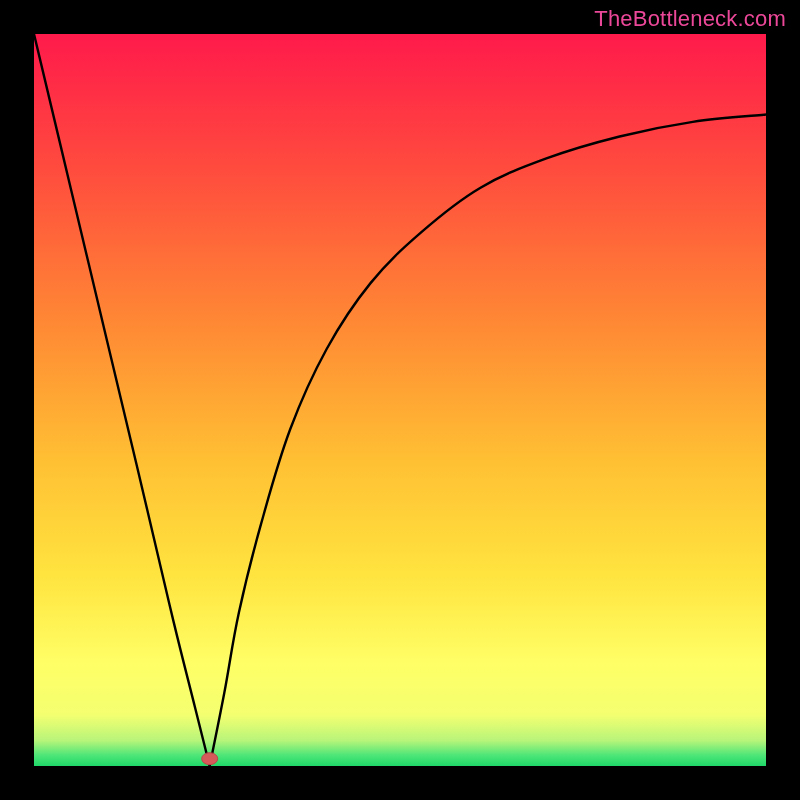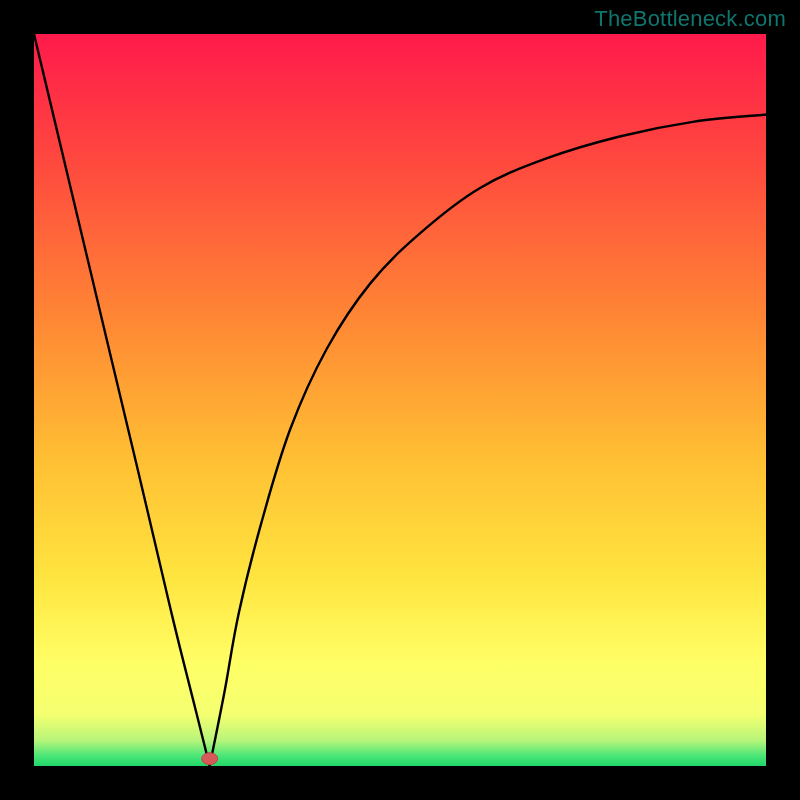--- a/index.html
+++ b/index.html
@@ -8,21 +8,21 @@
     width: 800px;
     height: 800px;
     background: #000;
     font-family: Arial, Helvetica, sans-serif;
     position: relative;
   }
   .watermark {
     position: absolute;
     top: 6px;
     right: 14px;
-    color: #0f766e;
+    color: #ec4899;
     font-size: 22px;
     font-weight: 400;
     letter-spacing: 0.2px;
     z-index: 10;
   }
   .plot-frame {
     position: absolute;
     left: 34px;
     top: 34px;
     width: 732px;

